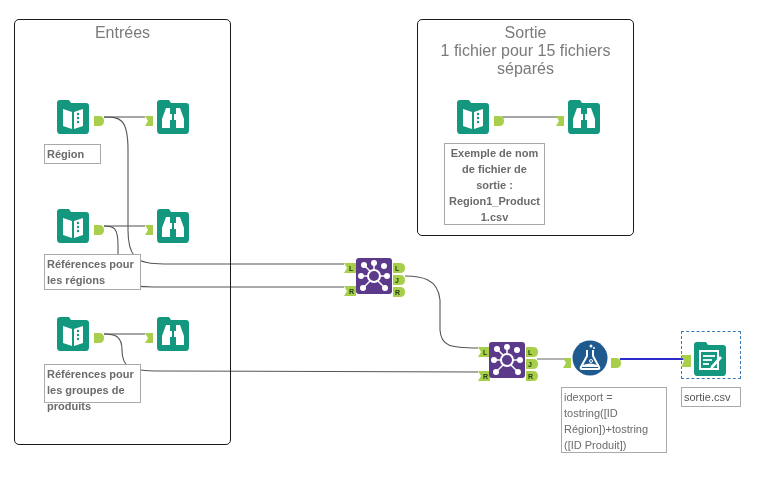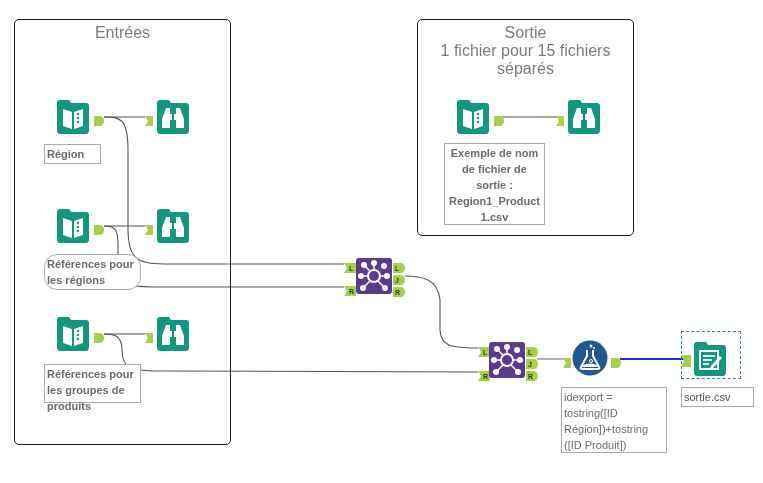--- a/index.html
+++ b/index.html
@@ -115,21 +115,21 @@
     </svg></div>
 <div class="tool" style="left:155px; top:316px;">
   <svg viewBox="0 0 36 36">
     <path d="M2 4 Q2 1 5 1 L14 1 L16 4 L31 4 Q34 4 34 7 L34 31 Q34 35 31 35 L5 35 Q2 35 2 31 Z" fill="#13977f"></path>
     <path d="M11 9 L15 9 L15 15 L17 15 L17 21 L15 21 L15 29 L7 29 L7 20 Z" fill="#fff"></path>
     <path d="M25 9 L21 9 L21 15 L19 15 L19 21 L21 21 L21 29 L29 29 L29 20 Z" fill="#fff"></path>
   </svg>
 </div>
 
 <div class="anno bold" style="left:44px; top:144px; width:57px; height:20px;">Région</div>
-<div class="anno bold" style="left:44px; top:254px; width:97px; height:36px;border-radius:13px;">Références pour les régions</div>
+<div class="anno bold" style="left:44px; top:254px; width:97px; height:36px;">Références pour les régions</div>
 <div class="anno bold" style="left:44px; top:364px; width:97px; height:39px;">Références pour les groupes de produits</div>
 
 <div class="tool" style="left:455px; top:99px;">
   <svg viewBox="0 0 36 36">
     <path d="M2 4 Q2 1 5 1 L14 1 L16 4 L31 4 Q34 4 34 7 L34 31 Q34 35 31 35 L5 35 Q2 35 2 31 Z" fill="#13977f"></path>
     <path d="M8 10 L17 13 L17 30 L8 27 Z" fill="#fff"></path>
       <path d="M19 13 L28 10 L28 27 L19 30 Z" fill="#fff"></path>
     <circle cx="23" cy="15" r="1.2" fill="#13977f"></circle>
       <circle cx="23" cy="19" r="1.2" fill="#13977f"></circle>
       <circle cx="23" cy="23" r="1.2" fill="#13977f"></circle>
@@ -259,13 +259,13 @@
 <div class="tool" style="left:692px; top:341px;">
   <svg viewBox="0 0 36 36">
     <path d="M2 4 Q2 1 5 1 L14 1 L16 4 L31 4 Q34 4 34 7 L34 31 Q34 35 31 35 L5 35 Q2 35 2 31 Z" fill="#13977f"></path>
     <rect x="8" y="10" width="18" height="18" fill="none" stroke="#fff" stroke-width="2"></rect>
     <line x1="11" y1="15" x2="23" y2="15" stroke="#fff" stroke-width="1.8"></line>
     <line x1="11" y1="19" x2="20" y2="19" stroke="#fff" stroke-width="1.8"></line>
     <line x1="11" y1="23" x2="17" y2="23" stroke="#fff" stroke-width="1.8"></line>
     <path d="M19 25 L28 15 L30 17 L21 27 L18 28 Z" fill="#fff"></path>
   </svg>
 </div>
-<div class="anno" style="left:681px; top:387px; width:73px; height:20px; color:#555;">sortie.csv</div>
+<div class="anno" style="left:681px; top:387px; width:60px; height:20px; color:#555;">sortie.csv</div>
 
 </body></html>

